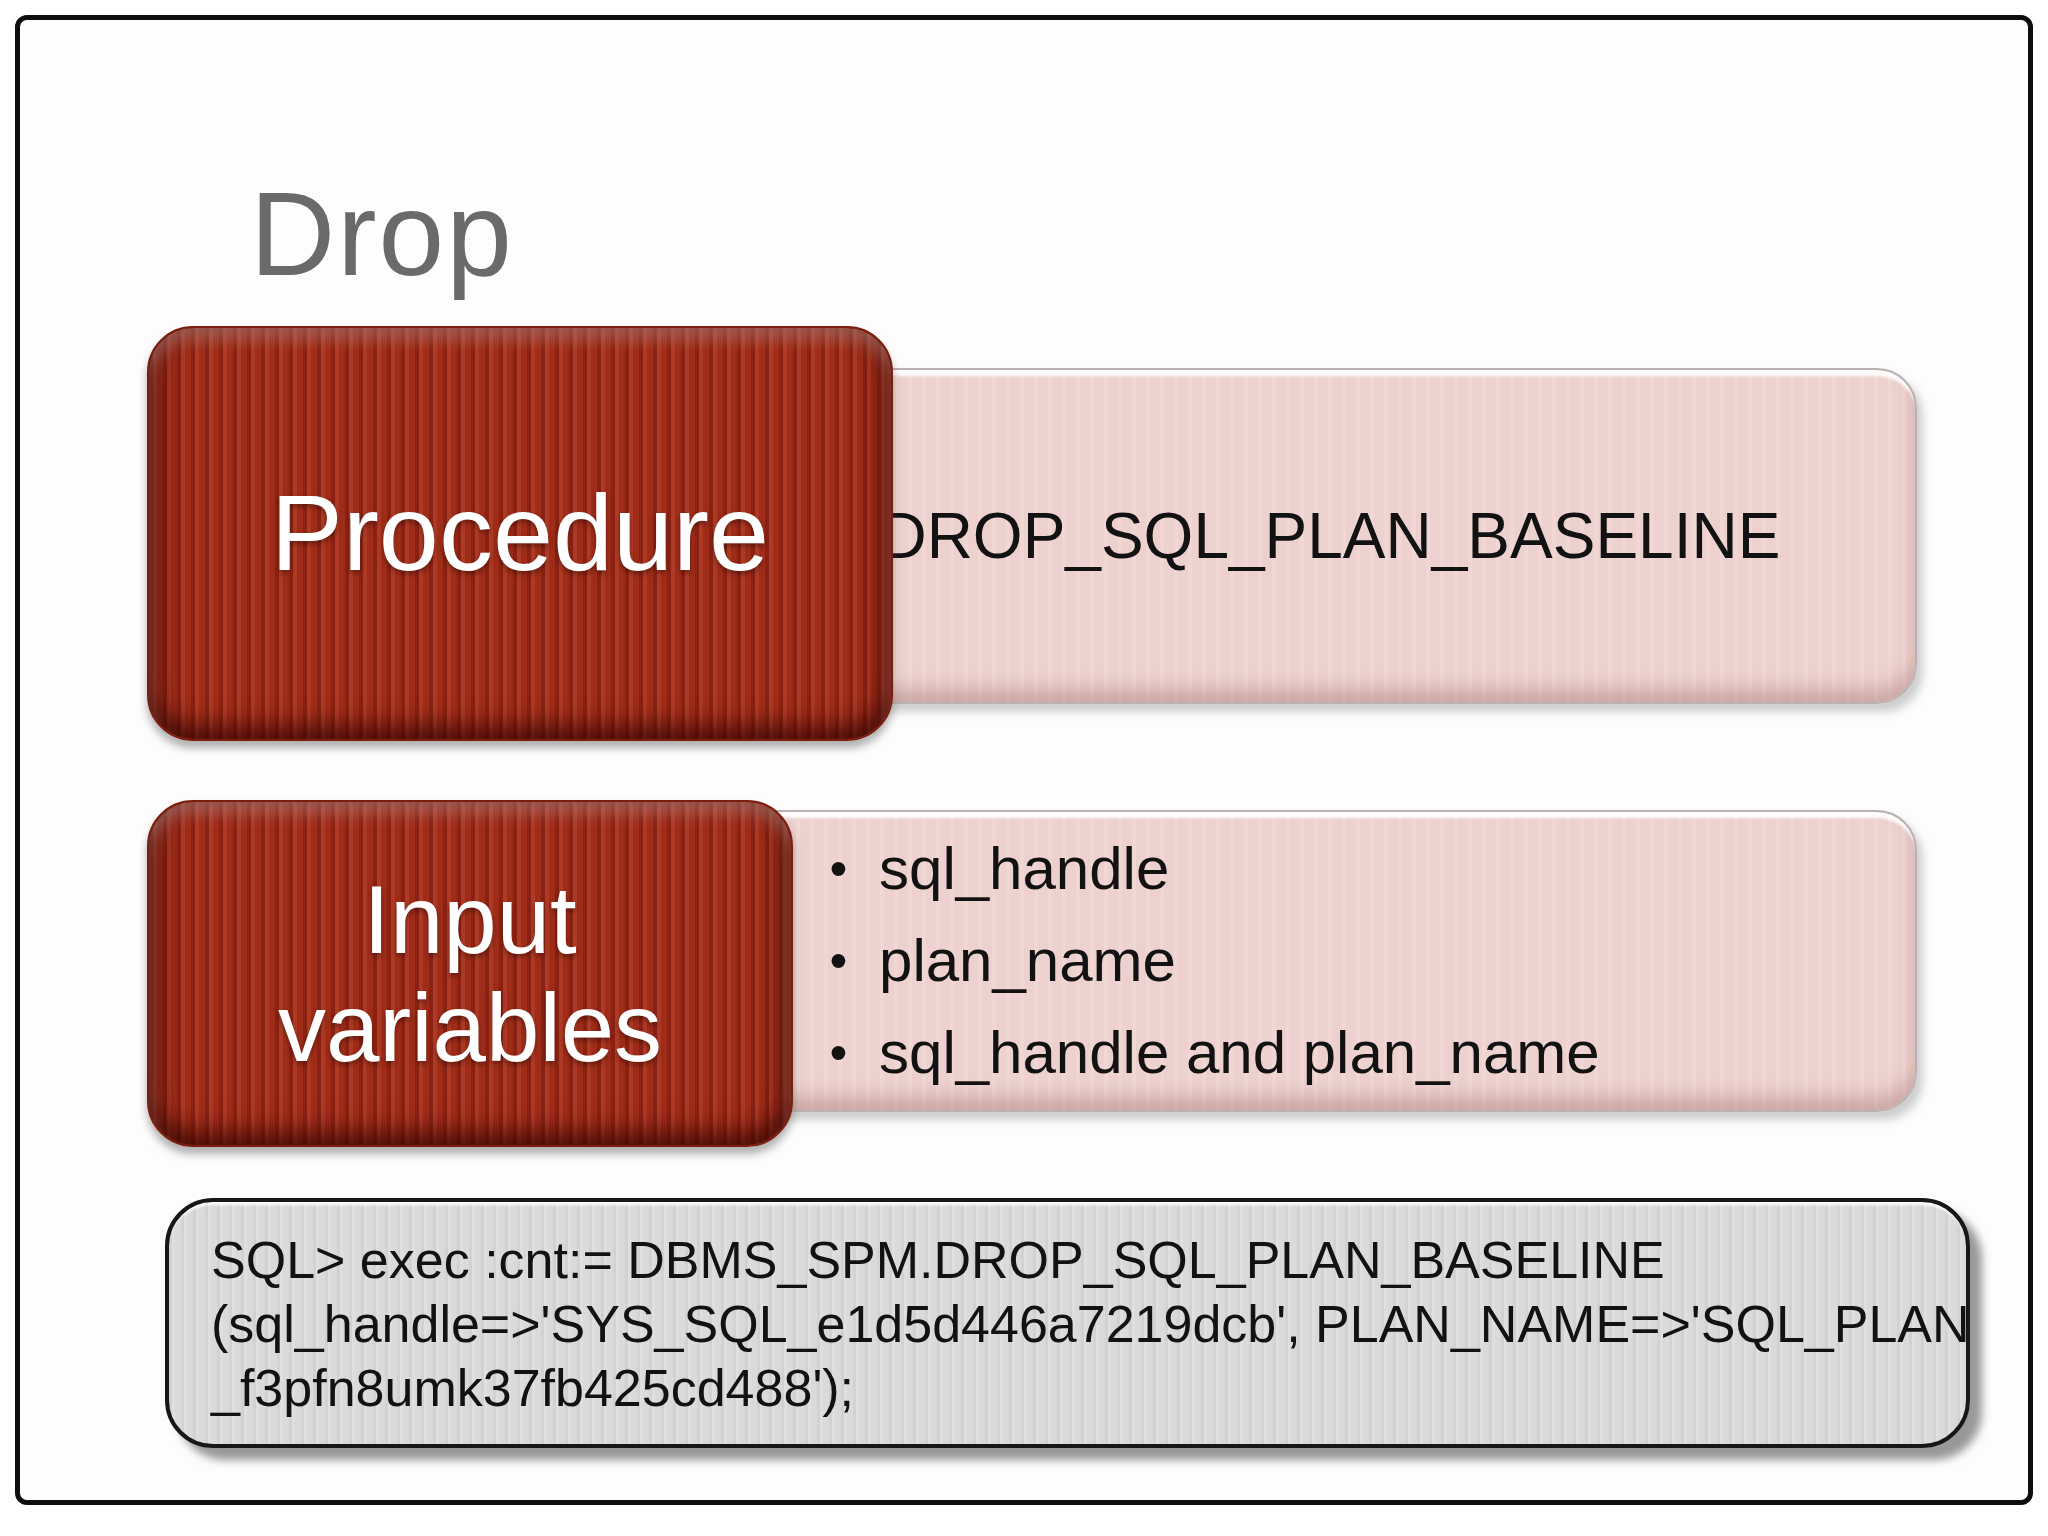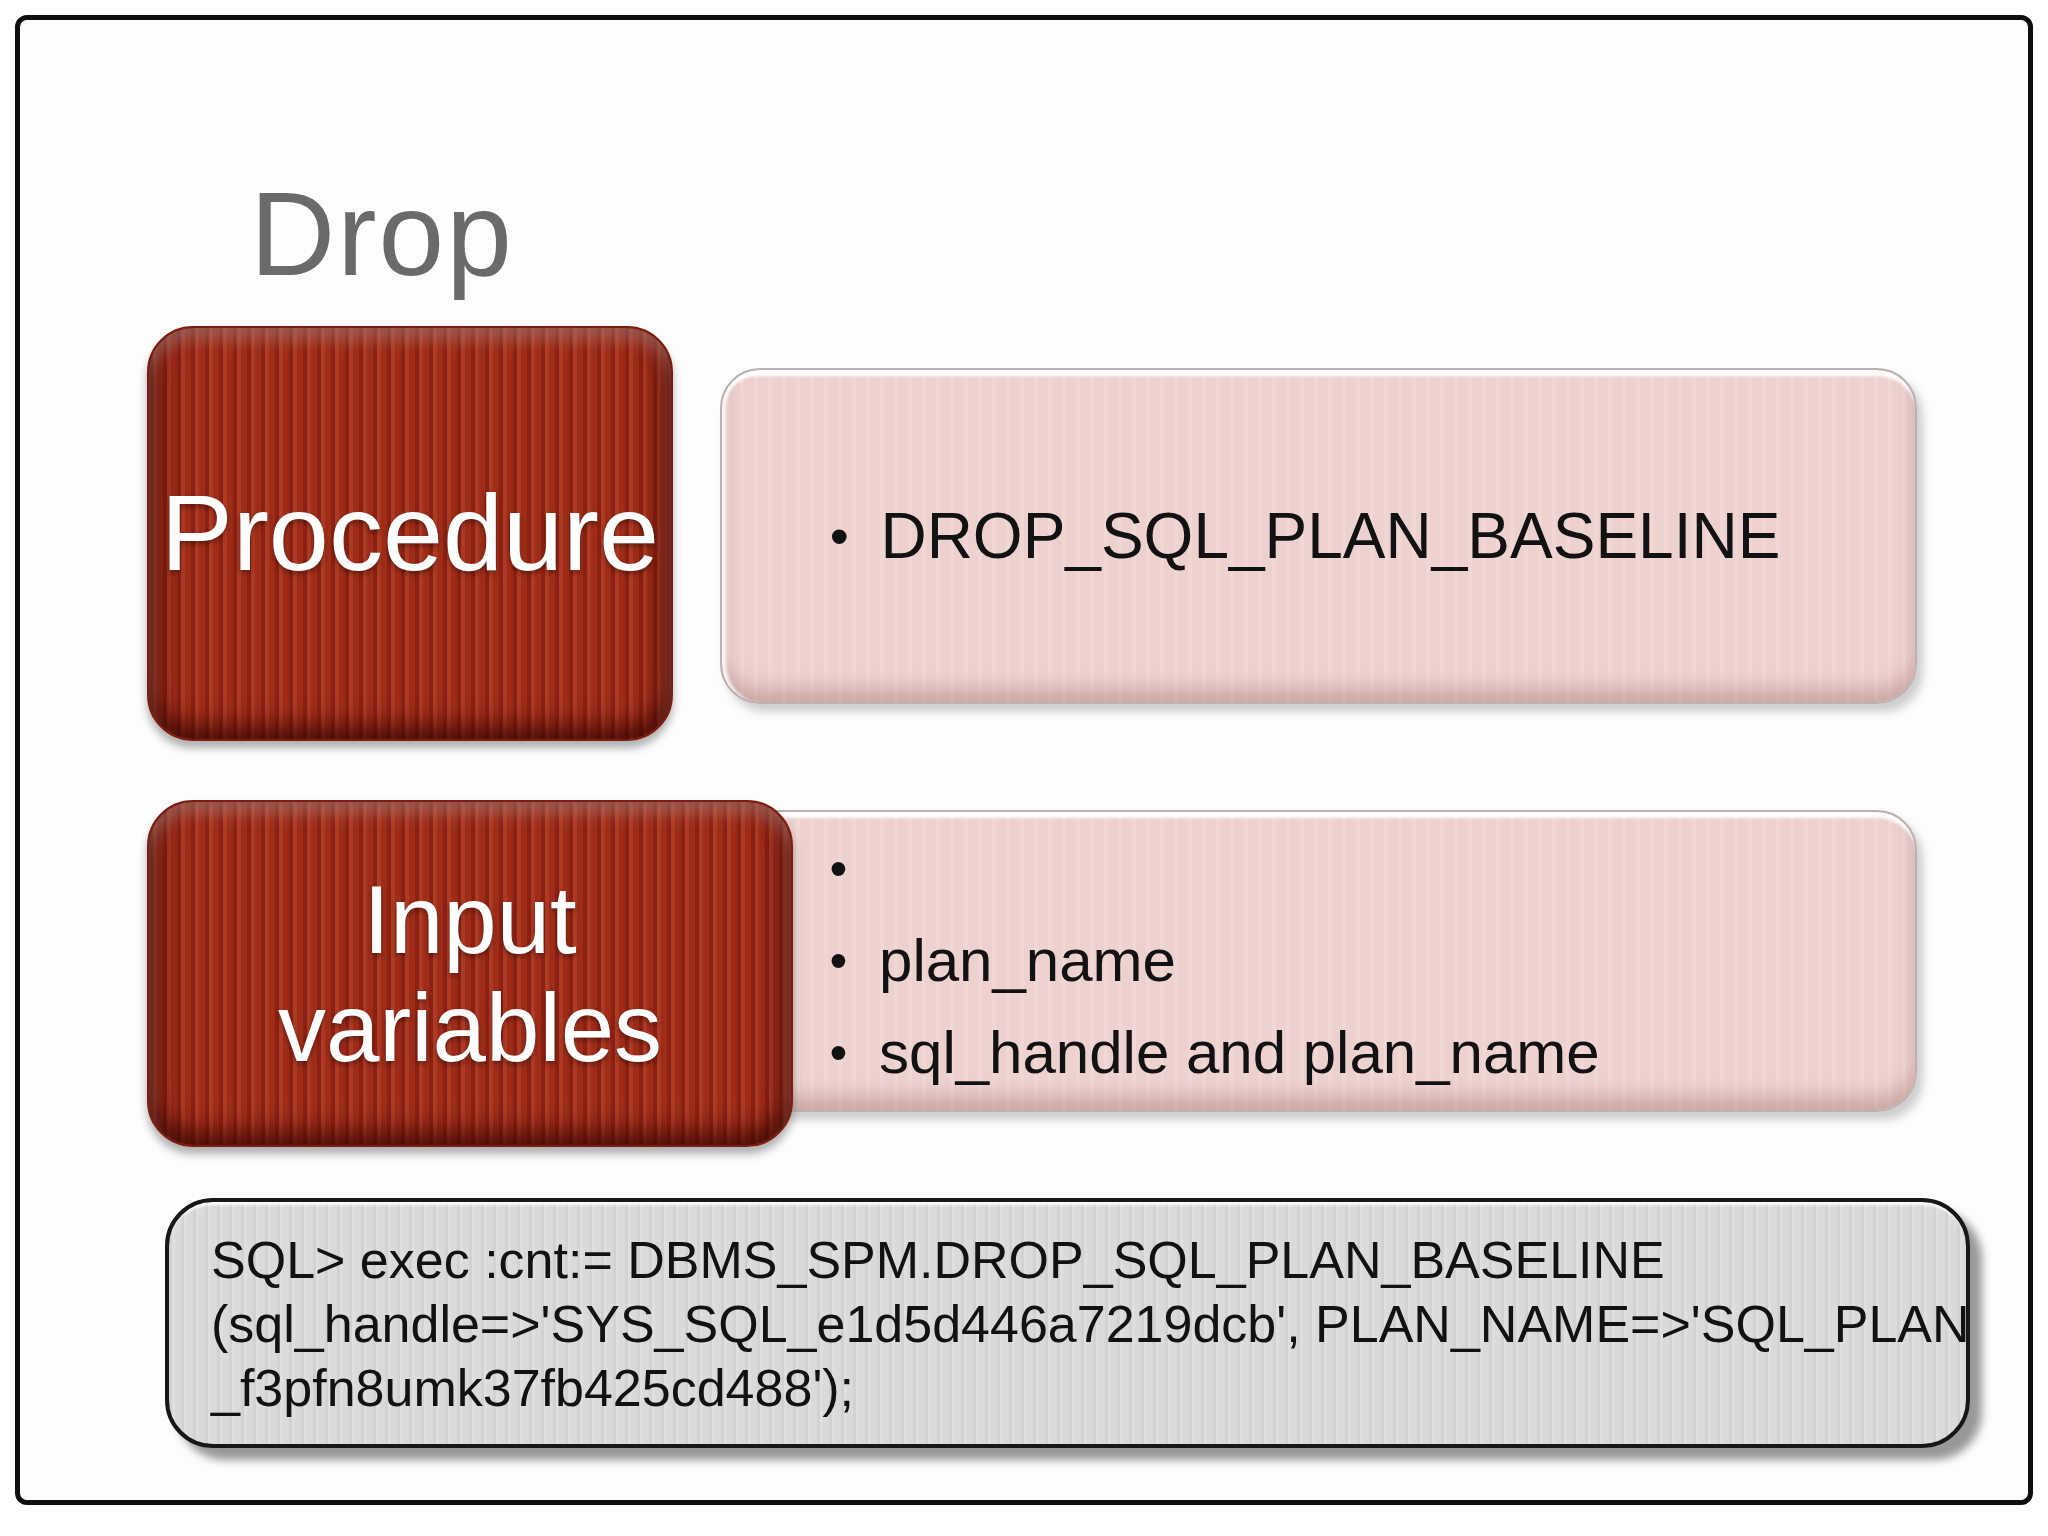--- a/index.html
+++ b/index.html
@@ -58,21 +58,21 @@
     border:2px solid #7c1e0f;
     box-shadow:
       inset 0 12px 16px rgba(255,255,255,.25),
       inset 0 -16px 22px rgba(40,0,0,.5),
       inset 16px 0 20px rgba(60,5,0,.35),
       inset -16px 0 20px rgba(60,5,0,.35),
       0 7px 9px rgba(80,80,80,.45);
     display:flex;align-items:center;justify-content:center;text-align:center;
     color:#ffffff;text-shadow:0 3px 5px rgba(0,0,0,.35);
   }
-  .header-1{top:306px;width:526px;height:415px;font-size:108px;line-height:1.1;}
+  .header-1{top:306px;width:746px;height:415px;font-size:108px;line-height:1.1;}
   .header-2{top:780px;width:646px;height:347px;font-size:96px;line-height:1.12;padding:9px 70px;}
 
   
   .code-box{
     position:absolute;left:145px;top:1178px;width:1805px;height:250px;
     border:4px solid #171717;border-radius:48px;
     background:repeating-linear-gradient(90deg,
       var(--code_gray_stripe) 0 3px, #dfdfdf 3px 6px, var(--code_gray) 6px 12px);
     box-shadow:12px 12px 8px rgba(85,85,85,.6), inset 0 6px 3px -3px rgba(255,255,255,.9);
     padding:26px 42px;color:var(--text_black);
@@ -92,20 +92,21 @@
       <span>DROP_SQL_PLAN_BASELINE</span>
     </div>
   </div>
   <div class="header-box header-1">
     <span>Procedure</span>
   </div>
 
   <div class="tab tab-2">
     <div class="bullet-row">
       <span class="bullet-dot">•</span>
+      <span>sql_handle</span>
     </div>
     <div class="bullet-row">
       <span class="bullet-dot">•</span>
       <span>plan_name</span>
     </div>
     <div class="bullet-row">
       <span class="bullet-dot">•</span>
       <span>sql_handle and plan_name</span>
     </div>
   </div>

